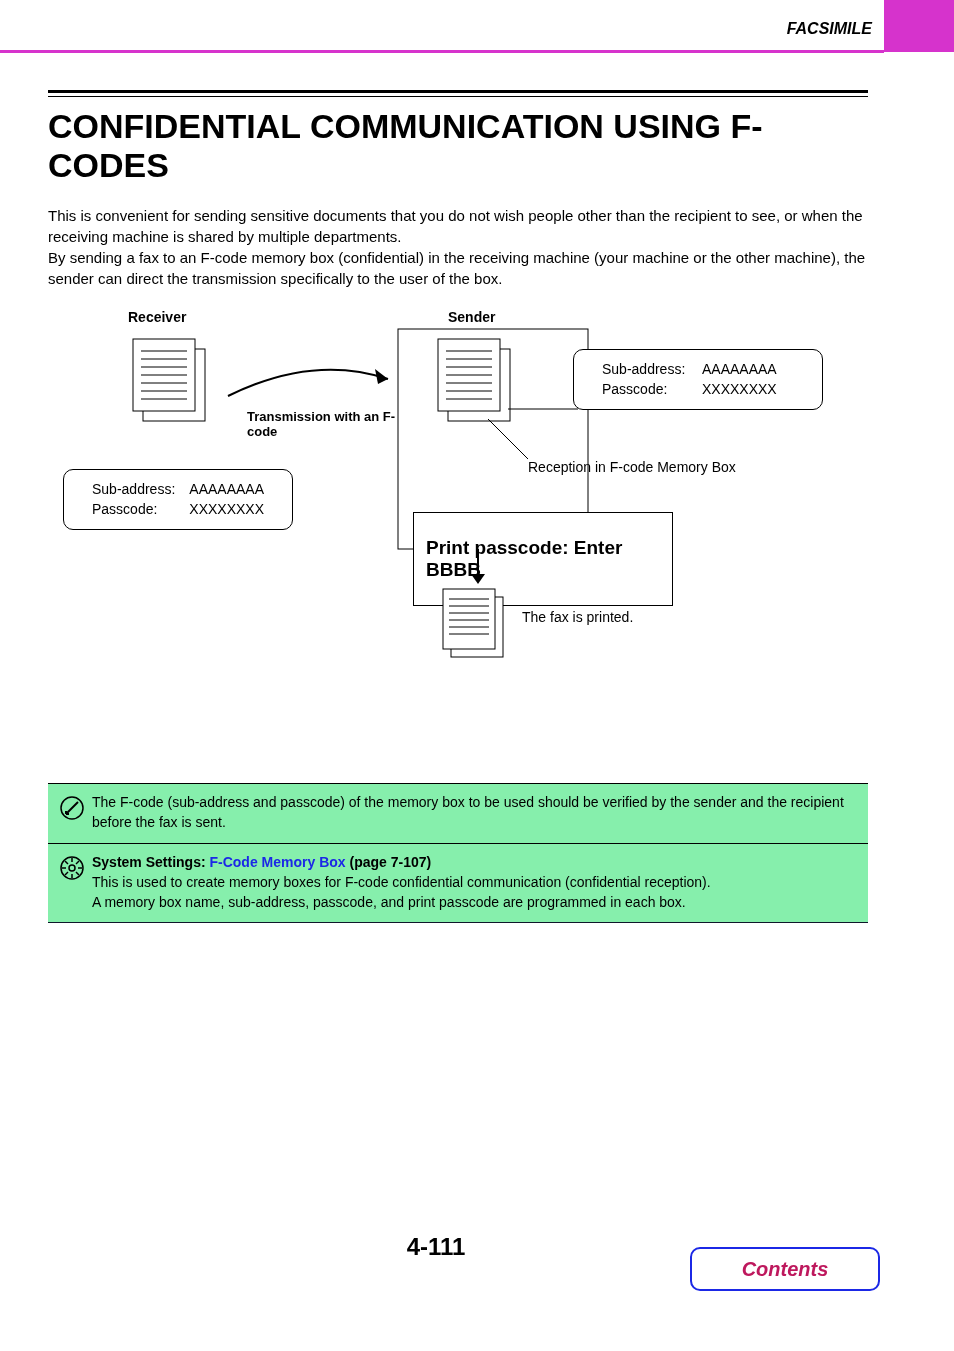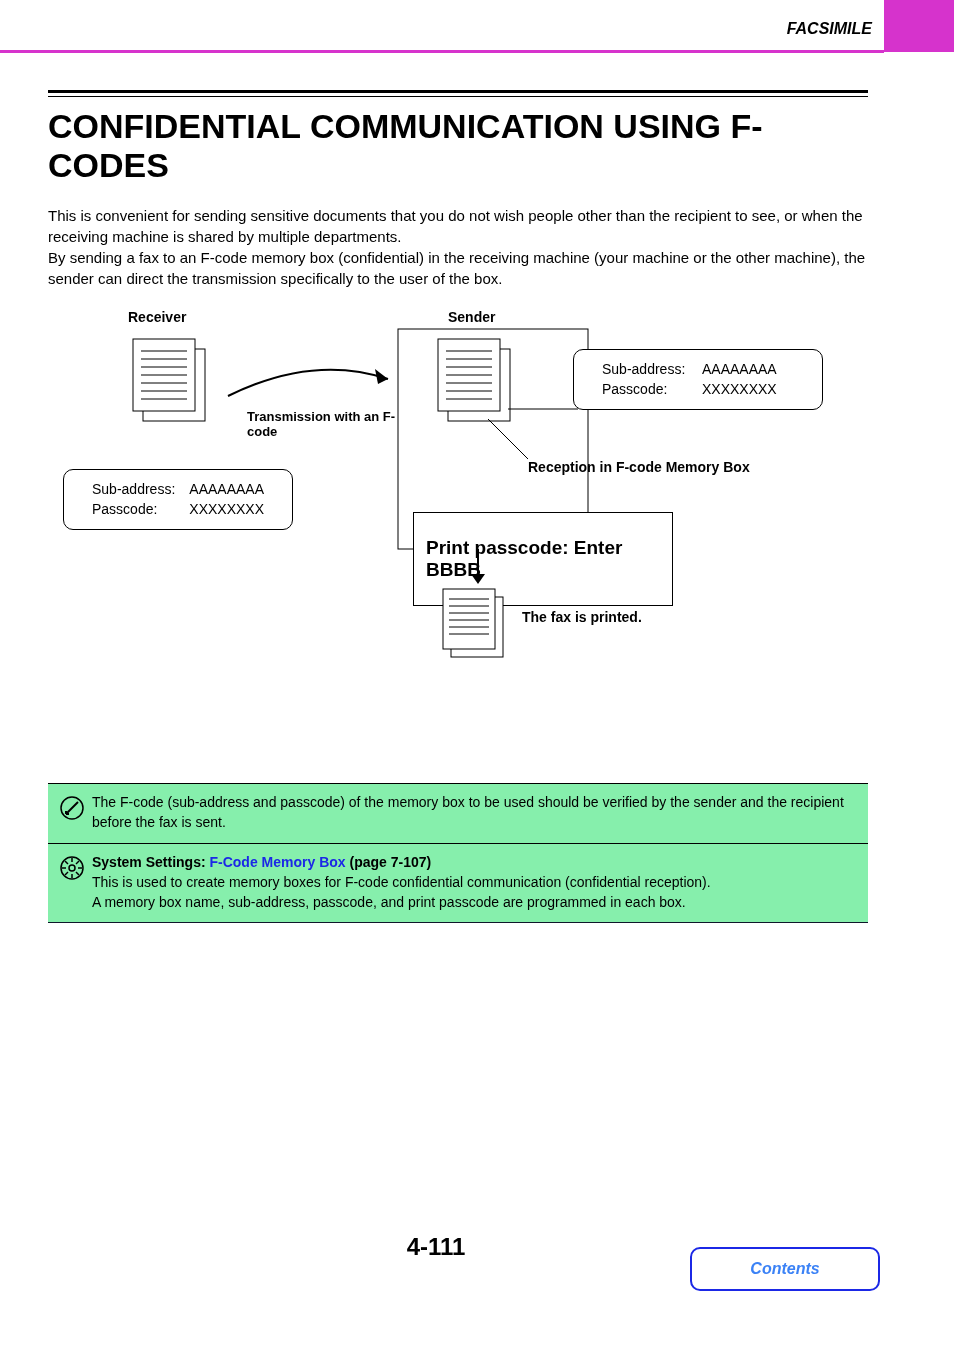--- a/index.html
+++ b/index.html
@@ -8,34 +8,34 @@
   .magenta-tab { position: absolute; top: 0; right: 0; width: 70px; height: 52px; background: #d633cc; }
   .header-area { position: absolute; top: 20px; left: 48px; right: 82px; height: 20px; text-align: right; }
   .header-label { font-weight: bold; font-size: 16px; font-style: italic; }
   .magenta-line { position: absolute; top: 50px; left: 0; right: 70px; height: 3px; background: #d633cc; }
   .content { position: absolute; top: 90px; left: 48px; width: 820px; }
   .double-rule { border-top: 3px solid #000; border-bottom: 1px solid #000; height: 7px; margin-bottom: 10px; }
   h1 { font-size: 34px; font-weight: bold; line-height: 1.15; margin-bottom: 20px; }
   .body-text { font-size: 15px; line-height: 1.4; }
   .diagram { position: relative; width: 820px; height: 400px; margin-top: 20px; }
   .dlabel { position: absolute; font-size: 14px; font-weight: bold; }
-  .dtext  { position: absolute; font-size: 14px; font-weight: bold; }
+  .dtext  { position: absolute; font-size: 14px; }
   .box { position: absolute; border: 1px solid #000; border-radius: 10px; padding: 10px 28px; font-size: 14px; line-height: 1.4; background: #fff; }
   .rectbox { position: absolute; border: 1px solid #000; padding: 24px 12px; font-size: 19px; font-weight: bold; background: #fff; }
   .kv-row { display: flex; }
   .kv-key { width: 100px; }
   .notes { position: absolute; top: 783px; left: 48px; width: 820px; }
   .note-row { display: flex; align-items: flex-start; border-top: 1px solid #000; padding: 8px 4px 10px 4px; background: #86efac; }
   .note-row:last-child { border-bottom: 1px solid #0f172a; }
   .note-icon { width: 40px; flex: 0 0 40px; display: flex; justify-content: center; padding-top: 3px; }
   .note-body { font-size: 14px; line-height: 1.45; flex: 1; }
   .link-blue { color: #1b28e6; font-weight: bold; }
   .page-num { position: absolute; bottom: 90px; left: 0; width: 872px; text-align: center; font-size: 24px; font-weight: bold; }
   .contents-btn { position: absolute; bottom: 60px; right: 74px; width: 190px; height: 44px; border: 2px solid #1b28e6; border-radius: 10px; display: flex; align-items: center; justify-content: center; }
-  .contents-btn span { color: #3b82f6; font-weight: bold; font-style: italic; font-size: 16px; }
+  .contents-btn span { color: #be185d; font-weight: bold; font-style: italic; font-size: 20px; }
   svg { position: absolute; overflow: visible; }
 </style>
 </head>
 <body>
 
 <div class="page">
   <div class="magenta-tab"></div>
   <div class="header-area">
     <span class="header-label">FACSIMILE</span>
   </div>

